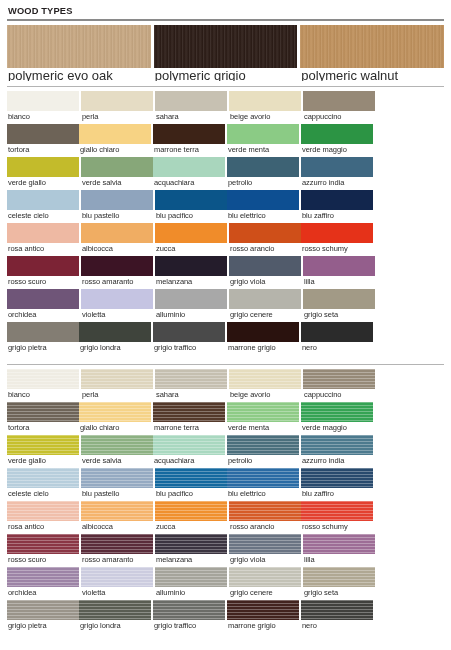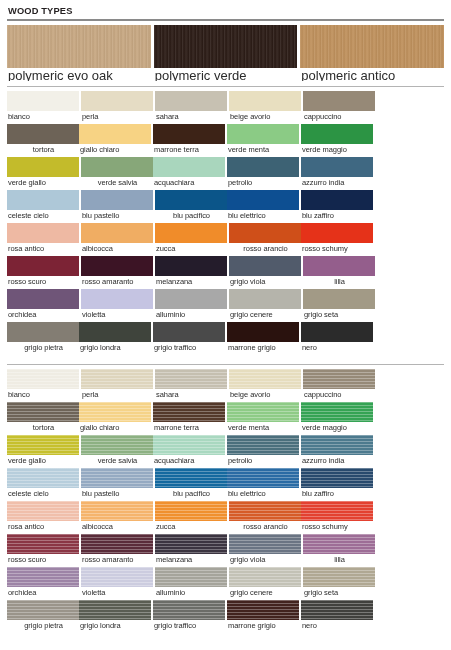--- a/index.html
+++ b/index.html
@@ -31,21 +31,21 @@
       rgba(255,255,255,.08) 4px,
       rgba(0,0,0,.06) 7px);
   }
   .chip-label{
     font-size:13px;color:#2b2b2b;line-height:11px;
     padding:2px 0 0 1px;white-space:nowrap;overflow:hidden;
   }
 
   .swatch-grid{display:flex;flex-wrap:wrap;}
   .sw-cell{width:72px;margin-right:2px;margin-bottom:1px;}
-  .sw-cell:nth-child(6n){margin-right:0;text-align:center;}
+  .sw-cell:nth-child(6n){margin-right:0;}
   .sw-chip{height:20px;width:72px;position:relative;overflow:hidden;}
   .sw-chip.grained::after{
     content:"";position:absolute;inset:0;
     background-image:repeating-linear-gradient(
       to bottom,
       rgba(255,255,255,.30) 0px,
       rgba(255,255,255,.30) 1px,
       rgba(0,0,0,.00) 1px,
       rgba(0,0,0,.00) 3px);
   }
@@ -70,28 +70,28 @@
         <div class="wood-chip" id="wood0" style="background: rgb(200, 168, 130);">
             <span class="grain-v"></span>
           </div>
         <div class="chip-label">polymeric evo oak</div>
       </div>
 
       <div class="wood-cell">
         <div class="wood-chip" id="wood1" style="background: rgb(42, 26, 20);">
             <span class="grain-v"></span>
           </div>
-        <div class="chip-label">polymeric verde</div>
+        <div class="chip-label">polymeric grigio</div>
       </div>
 
       <div class="wood-cell">
         <div class="wood-chip" id="wood2" style="background: rgb(192, 145, 92);">
             <span class="grain-v"></span>
           </div>
-        <div class="chip-label">polymeric antico</div>
+        <div class="chip-label">polymeric walnut</div>
       </div>
 
     </div>
   </div>
 
   <div class="sec">
     <div class="rule thin"></div>
     <div class="swatch-grid" id="grid-plain">
         <div class="sw-cell">
           <div class="sw-chip" style="background: rgb(242, 240, 232);"></div>

